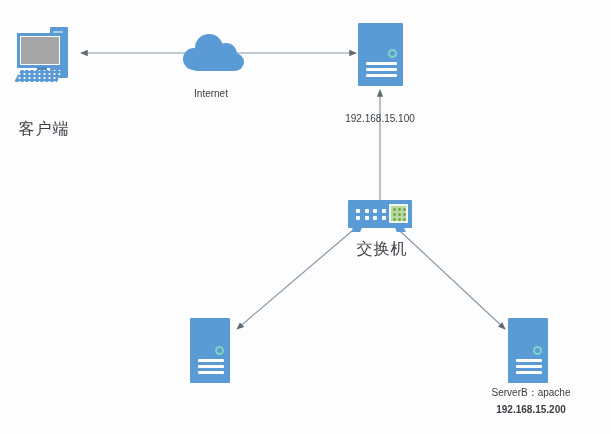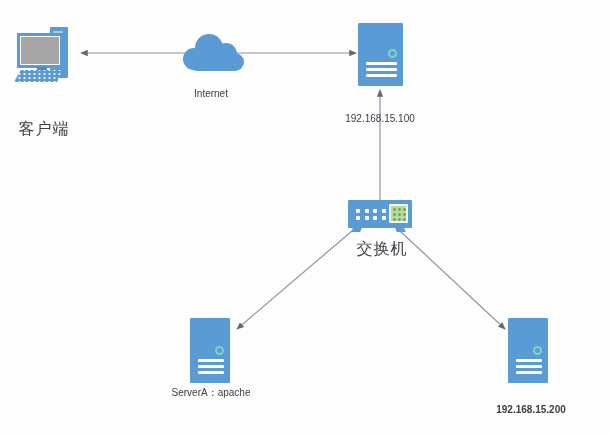--- a/index.html
+++ b/index.html
@@ -128,23 +128,23 @@
     <span class="sw-foot r"></span>
   </div>
   <div class="lbl zh" style="left:382px;top:232px;margin-top:8px;">交换机</div>
 
   <div class="node server" style="left:190px;top:318px;width:40px;height:65px;">
     <span class="srv-led"></span>
     <span class="srv-bar" style="bottom:21px;"></span>
     <span class="srv-bar" style="bottom:15px;"></span>
     <span class="srv-bar" style="bottom:9px;"></span>
   </div>
-  <div class="lbl" style="left:211px;top:387px;">ServerA：apache</div>
 
   <div class="node server" style="left:508px;top:318px;width:40px;height:65px;">
     <span class="srv-led"></span>
     <span class="srv-bar" style="bottom:21px;"></span>
     <span class="srv-bar" style="bottom:15px;"></span>
     <span class="srv-bar" style="bottom:9px;"></span>
   </div>
+  <div class="lbl" style="left:531px;top:387px;">ServerB：apache</div>
   <div class="lbl" style="left:531px;top:404px;font-weight:bold;">192.168.15.200</div>
 
 </div>
 
 </body></html>

